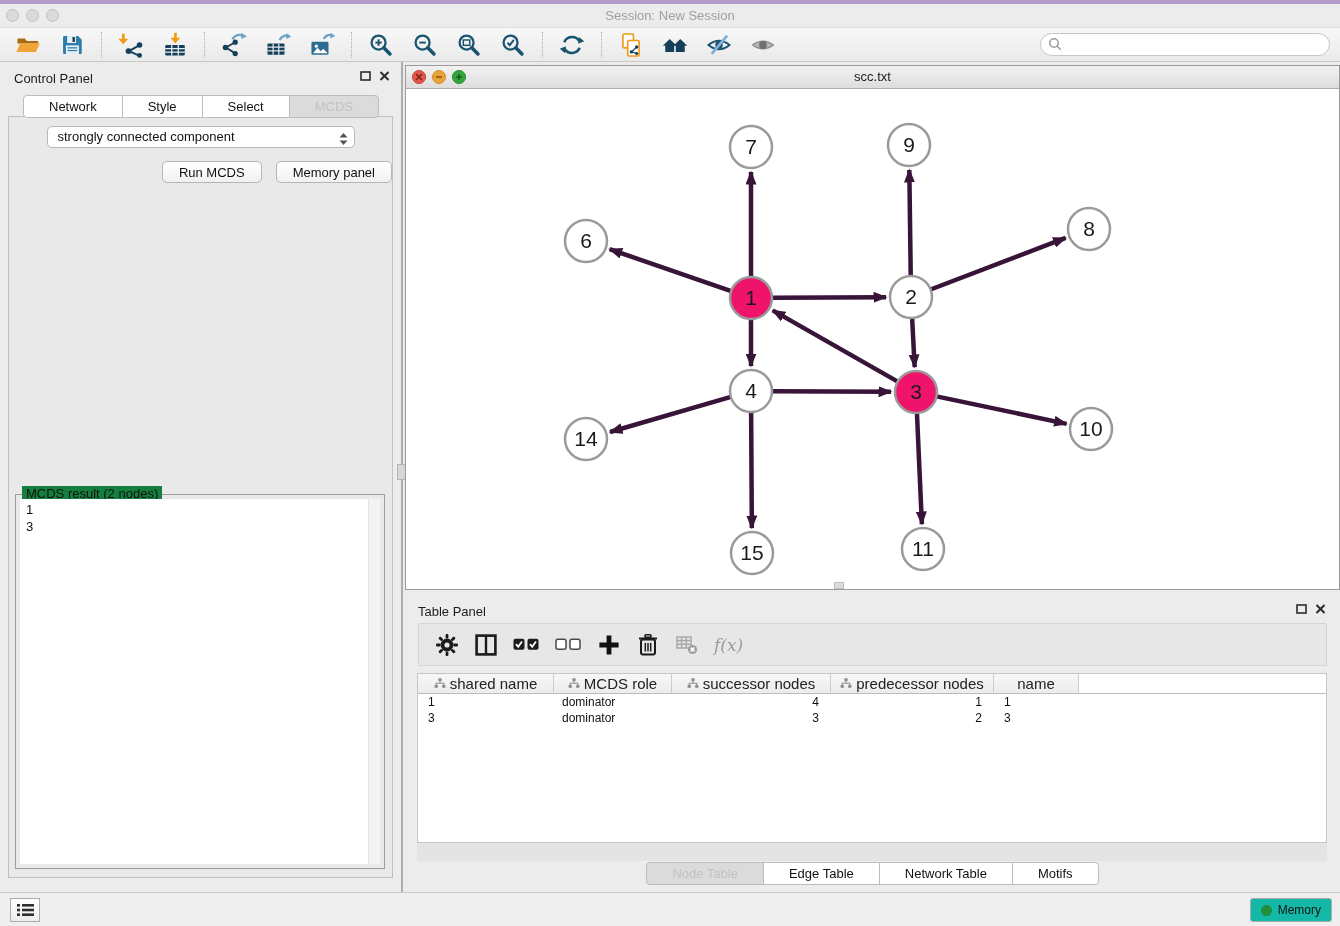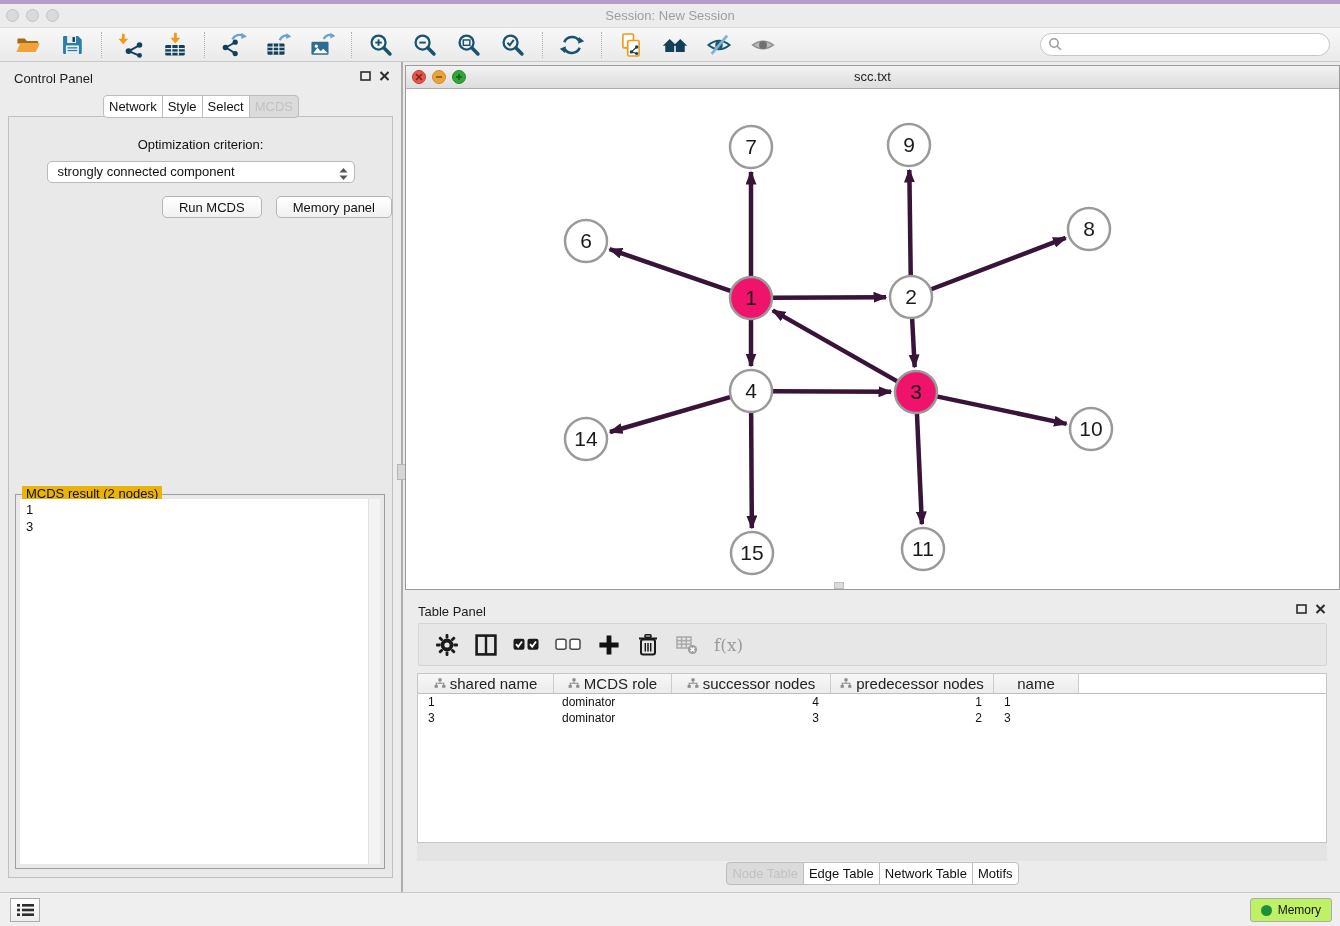--- a/index.html
+++ b/index.html
@@ -24,37 +24,37 @@
     padding-left:27px; font-size:13px; background:#fff; outline:none; }
 
   
   #control-panel { position:absolute; left:0; top:62px; width:402px; height:830px; background:#ECECEC; }
   .panel-title { position:absolute; left:14px; top:9px; font-size:13px; color:#1C1C1C; }
   .panel-icons { position:absolute; right:12px; top:9px; display:flex; gap:8px; align-items:center; }
   .cp-content { position:absolute; left:8px; right:9px; top:54px; bottom:14px;
     border:1px solid #C0C0C0; background:#E9E9E9; }
   .tabstrip { position:absolute; top:33px; left:50%; transform:translateX(-50%);
     display:flex; z-index:2; white-space:nowrap; }
-  .tab { padding:3px 5px; font-size:13px; color:#111; background:#fff;
+  .tab { padding:3px 25px; font-size:13px; color:#111; background:#fff;
     border:1px solid #BDBDBD; margin-left:-1px; }
   .tab:first-child { border-radius:4px 0 0 4px; margin-left:0; }
   .tab:last-child { border-radius:0 4px 4px 0; }
   .tab.active { background:#DBDBDB; color:#C2C2C2; }
   .opt-label { margin-top:20px; text-align:center; font-size:13px; color:#111; }
   .combo { position:relative; width:308px; height:22px; margin:9px auto 0;
     background:#fff; border:1px solid #B9B9B9; border-radius:5px;
     font-size:13px; line-height:20px; padding-left:10px; color:#111; }
   .combo .chev { position:absolute; right:6px; top:4px; }
   .btn-row { display:flex; justify-content:flex-end; gap:14px; margin-top:13px; }
   .pbtn { height:22px; padding:0 16px; font-size:13px; color:#111;
     background:linear-gradient(#FFF,#F1F1F1); border:1px solid #B5B5B5; border-radius:5px;
     display:flex; align-items:center; }
   .result-group { position:absolute; left:6px; right:7px; top:377px; bottom:8px;
     border:1px solid #9E9E9E; }
-  .result-label { position:absolute; top:-9px; left:6px; background:#eab308;
+  .result-label { position:absolute; top:-9px; left:6px; background:#15803d;
     padding:0 4px; font-size:13px; color:#111; }
   .result-list { position:absolute; left:4px; right:4px; top:4px; bottom:4px; background:#fff; }
   .result-scroll { position:absolute; right:0; top:0; bottom:0; width:12px;
     background:#F3F3F3; border-left:1px solid #E2E2E2; }
   .result-item { font-size:13px; line-height:17px; padding-left:6px; color:#111; }
   .result-list .result-item:first-child { padding-top:2px; }
 
   
   #network-window { position:absolute; left:405px; top:65px; width:935px; height:525px;
     background:#fff; border:1px solid #9B9B9B; }
@@ -70,21 +70,21 @@
   .nw-grip { position:absolute; bottom:0; left:428px; width:10px; height:7px;
     background:#DCDCDC; border:1px solid #BFBFBF; }
 
   
   #table-panel { position:absolute; left:405px; top:595px; width:935px; height:295px; background:#ECECEC; }
   .tp-toolbar { position:absolute; left:13px; right:13px; top:28px; height:43px;
     background:#E7E7E7; border:1px solid #D4D4D4; border-radius:2px;
     display:flex; align-items:center; padding-left:16px; gap:15px; }
   .tic { width:24px; height:24px; display:block; }
   .tic-wide { width:27px; height:15px; display:block; }
-  .fx-label { font-family:"DejaVu Serif", serif; font-size:17px; color:#9B9B9B; }
+  .fx-label { font-family:"DejaVu Serif", serif; font-style:italic; font-size:17px; color:#9B9B9B; }
   .tp-table { position:absolute; left:12px; right:13px; top:78px; height:170px;
     background:#fff; border:1px solid #C6C6C6; }
   .thead { display:flex; height:20px; }
   .th { display:flex; align-items:center; justify-content:center; gap:4px;
     background:linear-gradient(#F7F7F7,#ECECEC); border-right:1px solid #CCC;
     border-bottom:1px solid #BDBDBD; font-size:15px; color:#222; }
   .th-fill { flex:1; border-bottom:1px solid #BDBDBD; background:#fff; }
   .trow { display:flex; height:16px; align-items:center; }
   .td { font-size:12px; color:#111; overflow:hidden; }
   .c0 { width:136px; } .c1 { width:118px; } .c2 { width:159px; } .c3 { width:163px; } .c4 { width:85px; }
@@ -94,21 +94,21 @@
   .tp-hscroll { position:absolute; left:12px; right:13px; top:248px; height:18px; background:#E4E4E4; }
   .tp-tabs { position:absolute; left:0; right:0; top:267px; display:flex; justify-content:center; }
 
   
   #statusbar { position:absolute; left:0; top:892px; width:100%; height:34px;
     background:#EFEFEF; border-top:1px solid #C9C9C9; }
   .sb-left-btn { position:absolute; left:10px; top:5px; width:30px; height:24px;
     background:linear-gradient(#FFF,#EDEDED); border:1px solid #ABABAB;
     display:flex; align-items:center; justify-content:center; }
   .memory-btn { position:absolute; right:8px; top:5px; height:24px; padding:0 10px;
-    background:#bef264; border:1px solid #ABABAB; border-radius:3px;
+    background:#14b8a6; border:1px solid #ABABAB; border-radius:3px;
     display:flex; align-items:center; gap:6px; }
   .memory-dot { width:11px; height:11px; border-radius:50%; background:#1F8F3C; }
   .memory-label { font-size:12px; color:#111; }
 
   
   .v-splitter { position:absolute; left:401px; top:62px; width:2px; height:830px; background:#ADADAD; }
   .v-grip { position:absolute; left:397px; top:464px; width:10px; height:16px;
     background:#D6D6D6; border:1px solid #B5B5B5; }
 </style>
 </head>
@@ -291,21 +291,20 @@
         <path d="M1.5 1 L9.5 9 M9.5 1 L1.5 9" stroke="#2b2b2b" stroke-width="2"></path>
       </svg>
     </div>
     <div class="tabstrip">
       <div class="tab">Network</div>
       <div class="tab">Style</div>
       <div class="tab">Select</div>
       <div class="tab active">MCDS</div>
     </div>
     <div class="cp-content">
-      <div class="opt-label">Optimization criterion:</div>
       <div class="combo">
         <span>strongly connected component</span>
         <span class="chev">
           <svg width="9" height="12" viewBox="0 0 9 12">
             <polygon points="4.5,0 8.5,4.5 0.5,4.5" fill="#555"></polygon>
             <polygon points="0.5,7.5 8.5,7.5 4.5,12" fill="#555"></polygon>
           </svg>
         </span>
       </div>
       <div class="btn-row">

